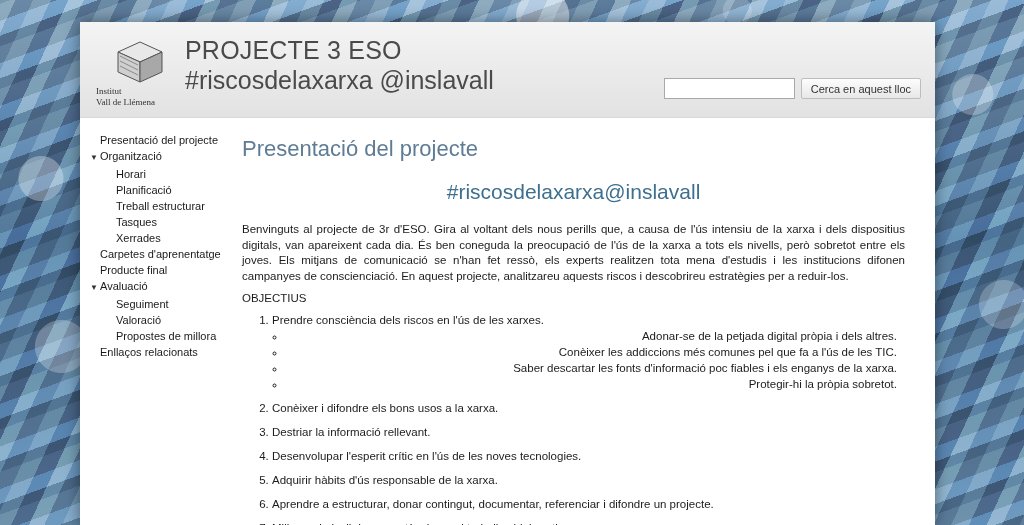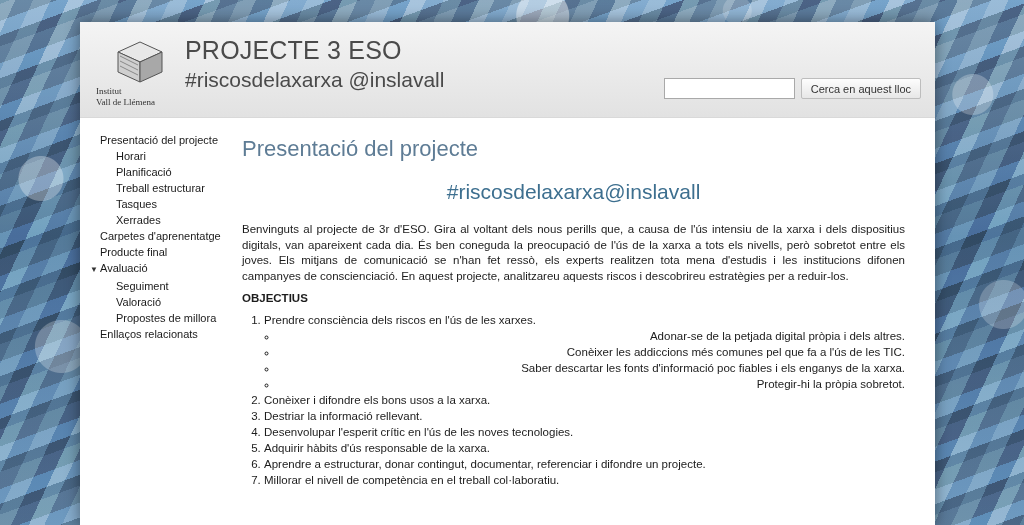--- a/index.html
+++ b/index.html
@@ -93,21 +93,21 @@
   }
   #site-title {
     font-size: 25px;
     color: #4a4a4a;
     letter-spacing: 0.2px;
     line-height: 32px;
     font-weight: normal;
     margin: 0;
   }
   #site-subtitle {
-    font-size: 21px;
+    font-size: 25px;
     color: #4a4a4a;
     line-height: 28px;
     margin: 0;
     font-weight: normal;
   }
 
   #search-area {
     position: absolute;
     right: 14px;
     top: 56px;
@@ -185,32 +185,32 @@
   }
   #intro {
     font-size: 11.5px;
     line-height: 15.5px;
     color: #1c1c1c;
     text-align: justify;
     margin: 0 0 8px 0;
   }
   #objectives-title {
     font-size: 11.5px;
-    font-weight: bold;
+    font-weight: normal;
     color: #1c1c1c;
     margin: 0 0 8px 0;
   }
   ol.obj {
     margin: 0 0 0 22px;
     padding: 0;
     font-size: 11.5px;
     line-height: 16px;
     color: #1c1c1c;
   }
-  ol.obj > li { margin: 0; }
+  ol.obj > li { margin: 8px; }
   ul.sub {
     list-style-type: circle;
     margin: 0 0 0 14px;
     padding: 0;
     text-align: right;
   }
   ul.sub > li { margin: 0; }
 </style>
 </head>
 <body>
@@ -245,20 +245,21 @@
       <input id="search-input" type="text" placeholder="" style="">
       <button id="search-button">Cerca en aquest lloc</button>
     </div>
   </div>
 
   <div id="body-wrap">
 
     <nav id="sidebar">
       <div id="nav-list">
           <div class="nav-item nav-l0"><span>Presentació del projecte</span></div>
+          <div class="nav-item nav-l0 has-arrow"><span class="arrow">▼</span><span>Organització</span></div>
           <div class="nav-item nav-l1"><span>Horari</span></div>
           <div class="nav-item nav-l1"><span>Planificació</span></div>
           <div class="nav-item nav-l1"><span>Treball estructurar</span></div>
           <div class="nav-item nav-l1"><span>Tasques</span></div>
           <div class="nav-item nav-l1"><span>Xerrades</span></div>
           <div class="nav-item nav-l0"><span>Carpetes d'aprenentatge</span></div>
           <div class="nav-item nav-l0"><span>Producte final</span></div>
           <div class="nav-item nav-l0 has-arrow"><span class="arrow">▼</span><span>Avaluació</span></div>
           <div class="nav-item nav-l1"><span>Seguiment</span></div>
           <div class="nav-item nav-l1"><span>Valoració</span></div>

